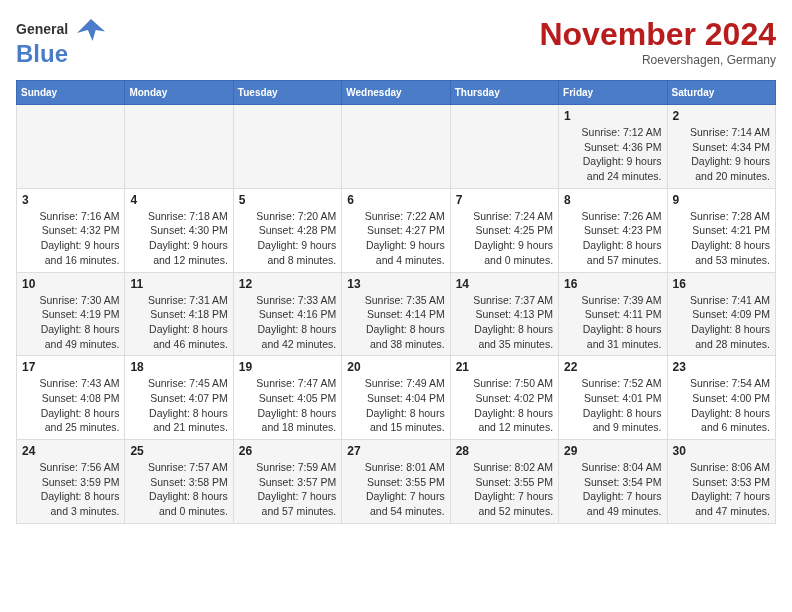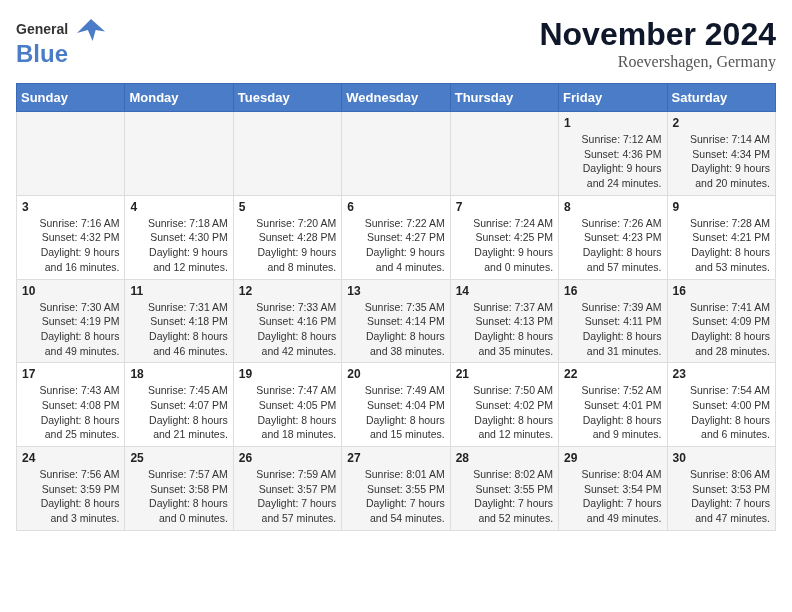--- a/index.html
+++ b/index.html
@@ -24,36 +24,35 @@
       width: 32px;
       height: 32px;
       margin-left: 4px;
     }
     .title-block {
       text-align: right;
     }
     .month-title {
       font-size: 32px;
       font-weight: bold;
-      color: #0f172a;
+      color: #b91c1c;
     }
     .location-title {
-      font-size: 16px;
+      font-size: 12px;
       color: #555;
-      font-family: Liberation Serif, serif;
     }
     table {
       width: 100%;
       border-collapse: collapse;
       table-layout: fixed;
     }
     thead tr th {
       background-color: #4a7cc7;
       color: #fff;
-      font-size: 13px;
+      font-size: 10px;
       font-weight: bold;
       padding: 6px 4px;
       text-align: left;
       border: 1px solid #3a6ab5;
     }
     tbody tr td {
       vertical-align: top;
       padding: 4px 5px;
       font-size: 11px;
       color: #222;

